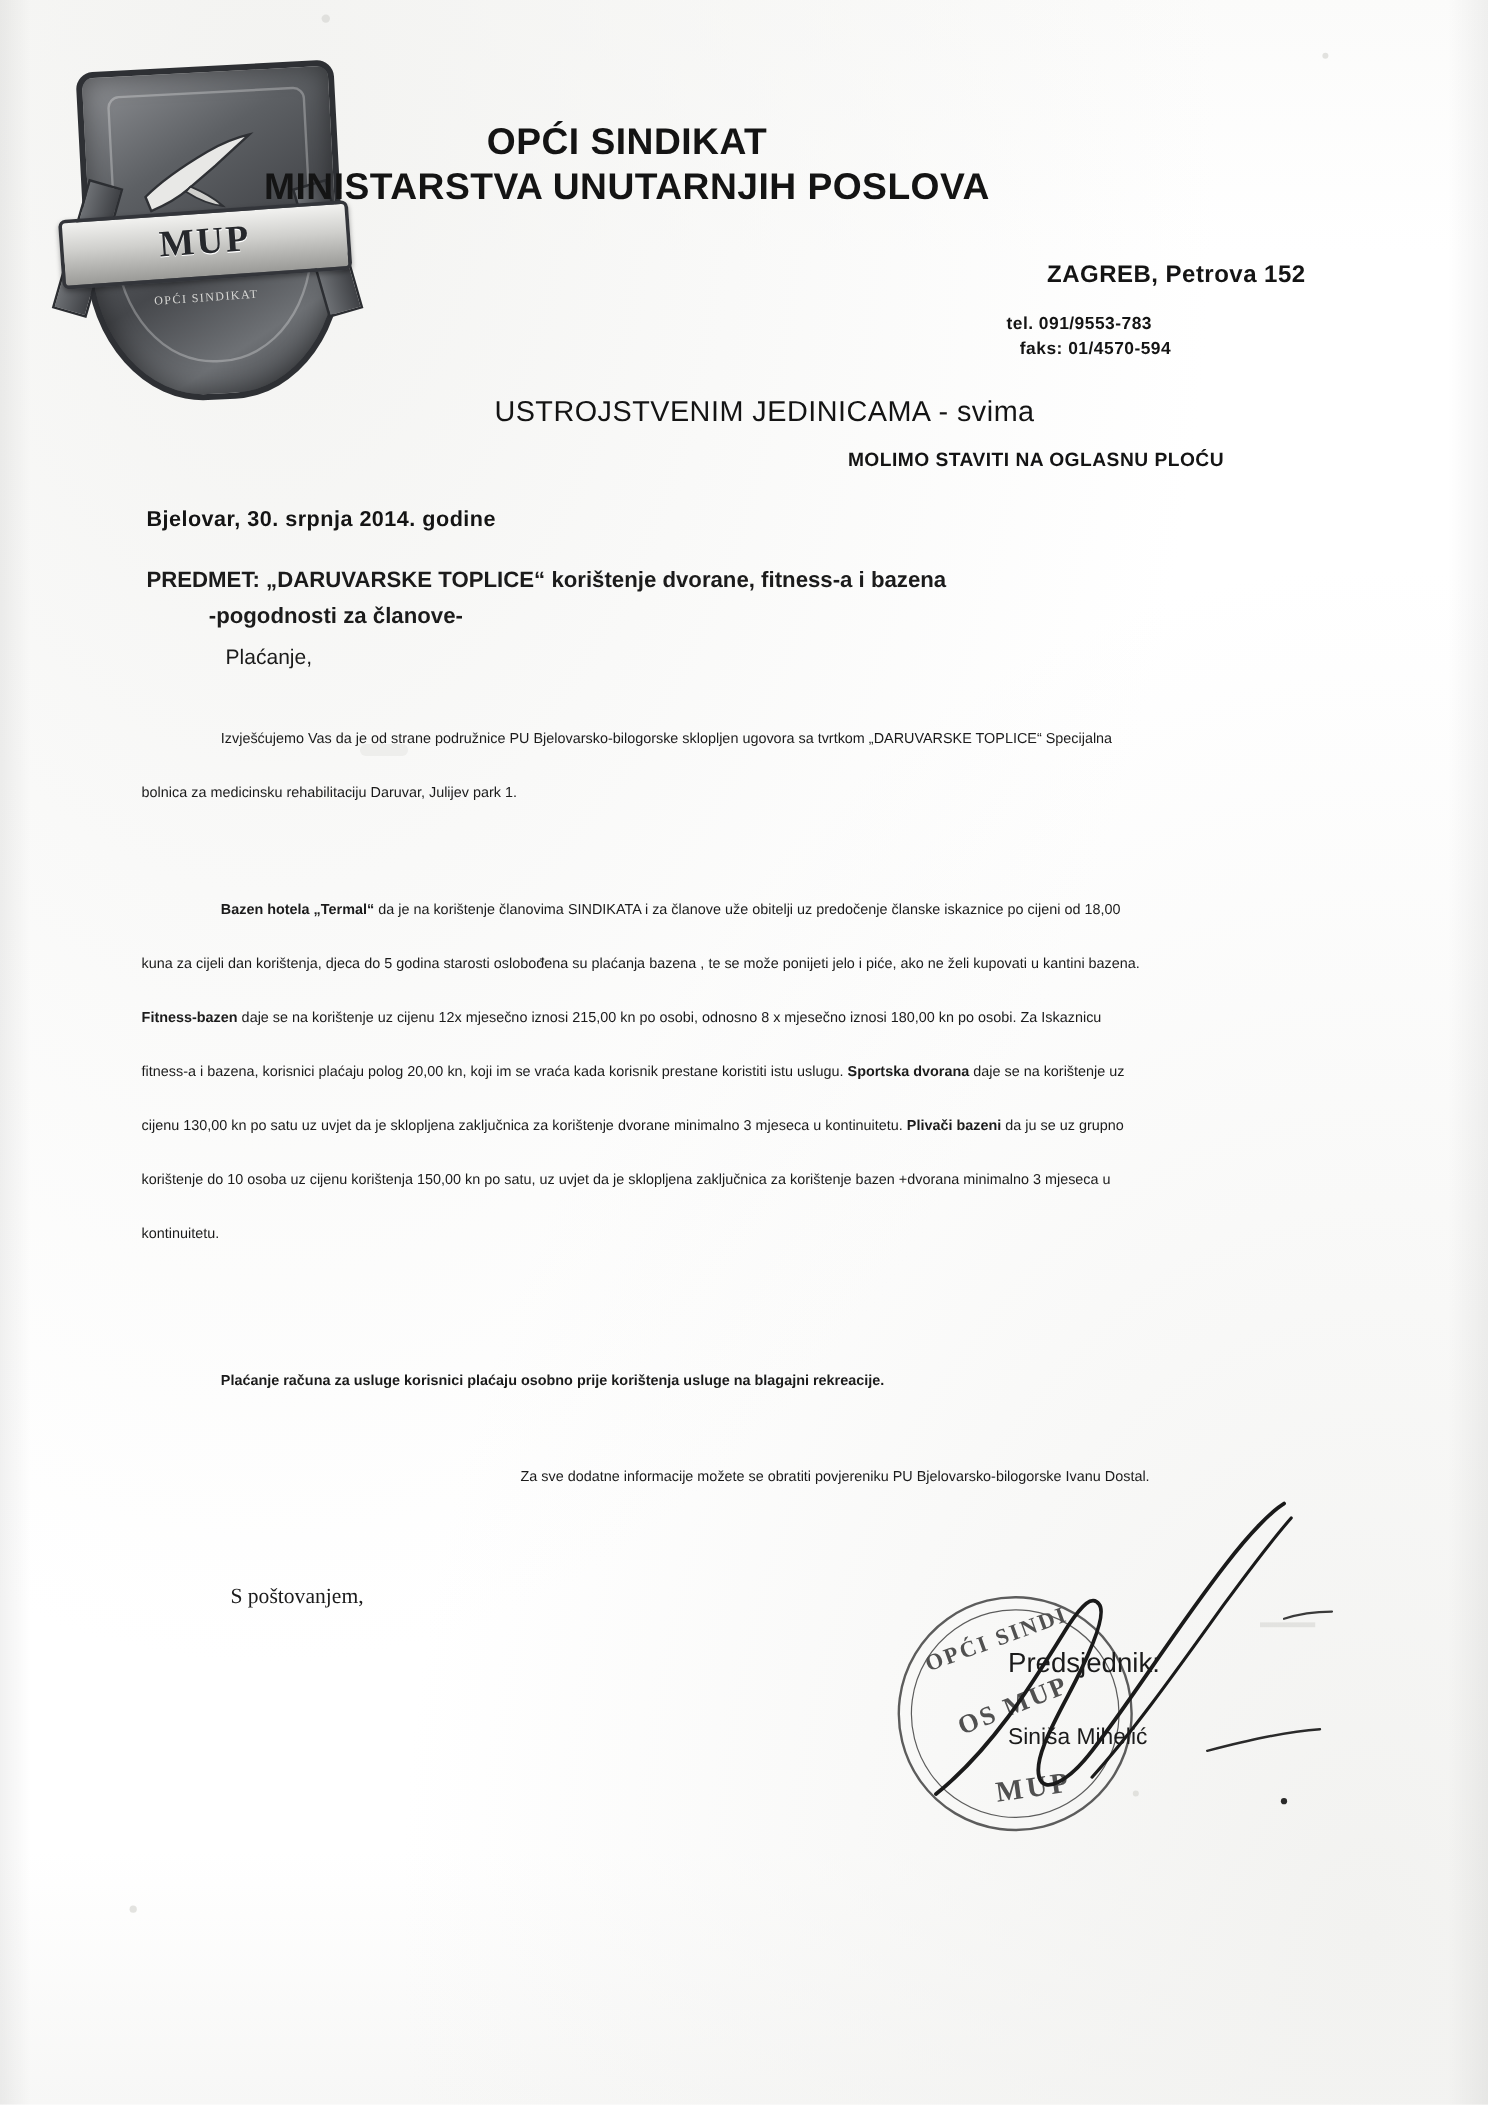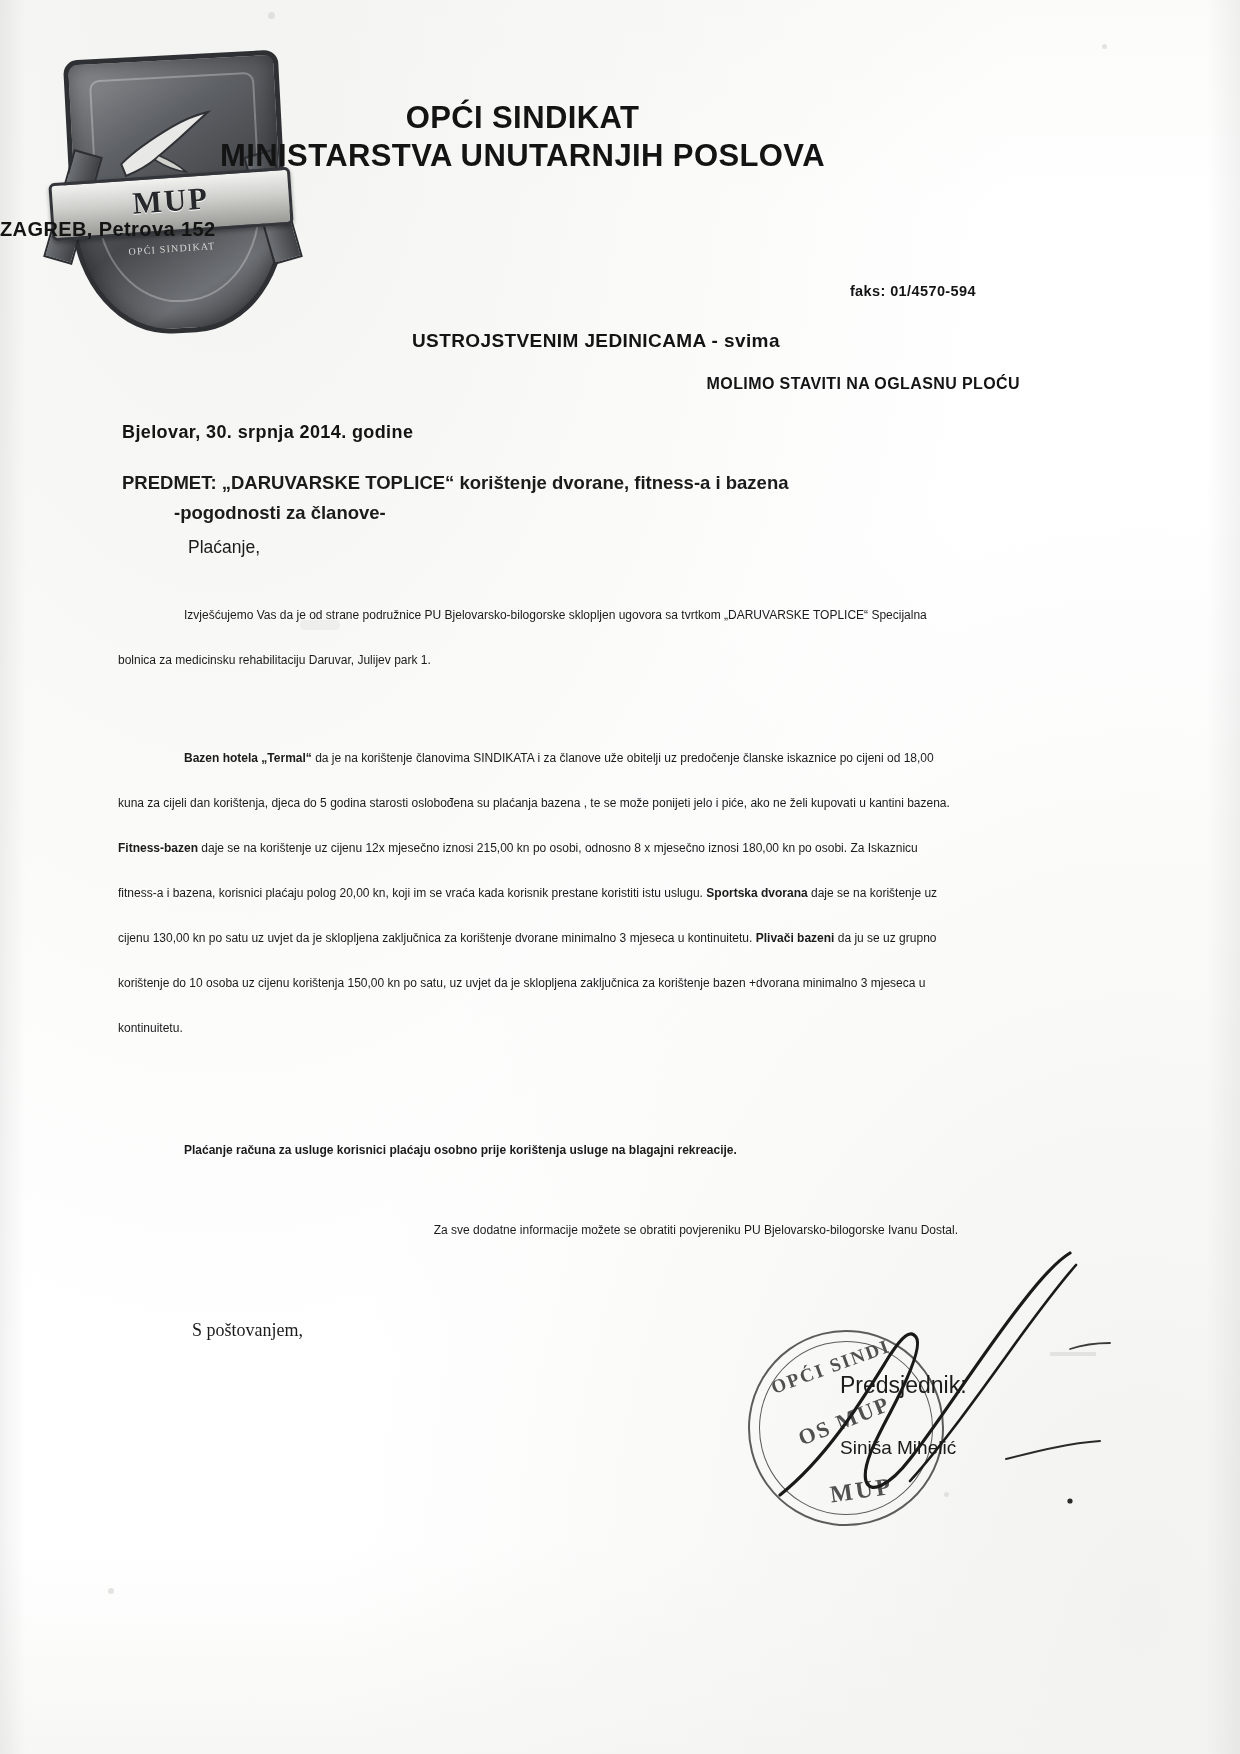--- a/index.html
+++ b/index.html
@@ -90,25 +90,25 @@
   .hdr-line{
     position:absolute;
     font-weight:700;
     color:#141414;
     letter-spacing:.4px;
     white-space:nowrap;
   }
   #org-line1{left:0;top:100px;width:1045px;text-align:center;font-size:31px;}
   #org-line2{left:0;top:138px;width:1045px;text-align:center;font-size:31px;}
 
-  #address-line{left:0;top:218px;width:1052px;text-align:left;font-size:20px;font-weight:700;}
+  #address-line{left:0;top:218px;width:1052px;text-align:right;font-size:20px;font-weight:700;padding-left:36px;}
   #tel-line{left:0;top:262px;width:960px;text-align:right;font-size:14.5px;font-weight:700;}
   #fax-line{left:0;top:283px;width:960px;text-align:right;font-size:14.5px;font-weight:700;padding-left:16px;}
 
-  #recipient{left:412px;top:330px;font-size:19px;font-weight:700;}
+  #recipient{left:412px;top:330px;font-size:24px;font-weight:400;}
   #notice{left:0;top:375px;width:1020px;text-align:right;font-size:16px;font-weight:700;}
 
   
   #place-date{left:122px;top:422px;font-size:18px;font-weight:700;}
 
   #subject{
     position:absolute;left:122px;top:468px;width:900px;
     font-size:18.5px;font-weight:700;line-height:30px;
   }
   #subject .sub-2{display:block;margin-left:52px;}
@@ -200,20 +200,21 @@
     <div class="crest-band">
       <div class="crest-band-text">MUP</div>
     </div>
     <div class="crest-sub">OPĆI SINDIKAT</div>
   </div>
 
   <div class="hdr-line" id="org-line1">OPĆI SINDIKAT</div>
   <div class="hdr-line" id="org-line2">MINISTARSTVA UNUTARNJIH POSLOVA</div>
 
   <div class="hdr-line" id="address-line">ZAGREB, Petrova 152</div>
+  <div class="hdr-line" id="tel-line">tel. 091/9553-783</div>
   <div class="hdr-line" id="fax-line">faks: 01/4570-594</div>
 
   <div class="hdr-line" id="recipient">USTROJSTVENIM JEDINICAMA   - svima</div>
   <div class="hdr-line" id="notice">MOLIMO STAVITI NA OGLASNU PLOĆU</div>
 
   <div class="hdr-line" id="place-date">Bjelovar, 30. srpnja  2014. godine</div>
 
   <div id="subject">
     <span>PREDMET: „DARUVARSKE TOPLICE“ korištenje dvorane, fitness-a i bazena</span>
     <span class="sub-2">-pogodnosti za članove-</span>

